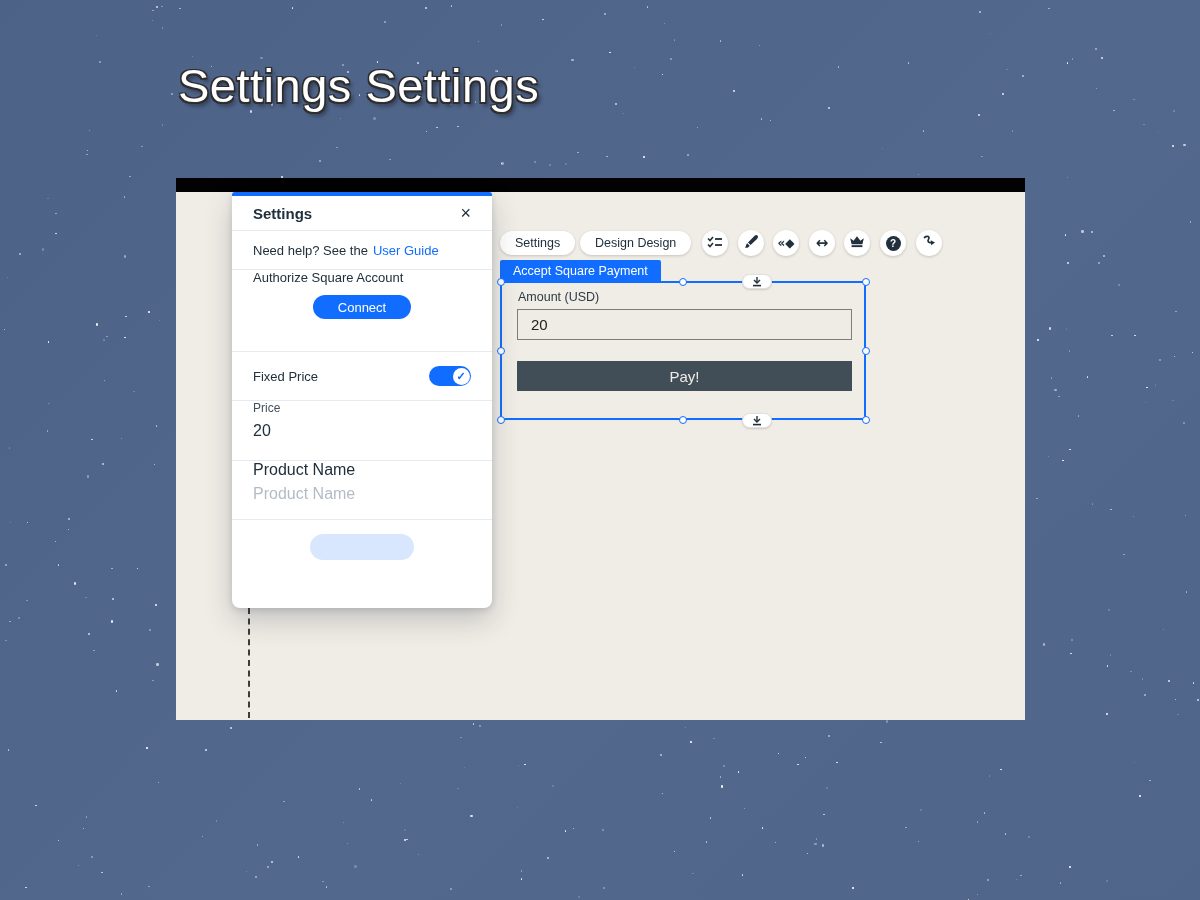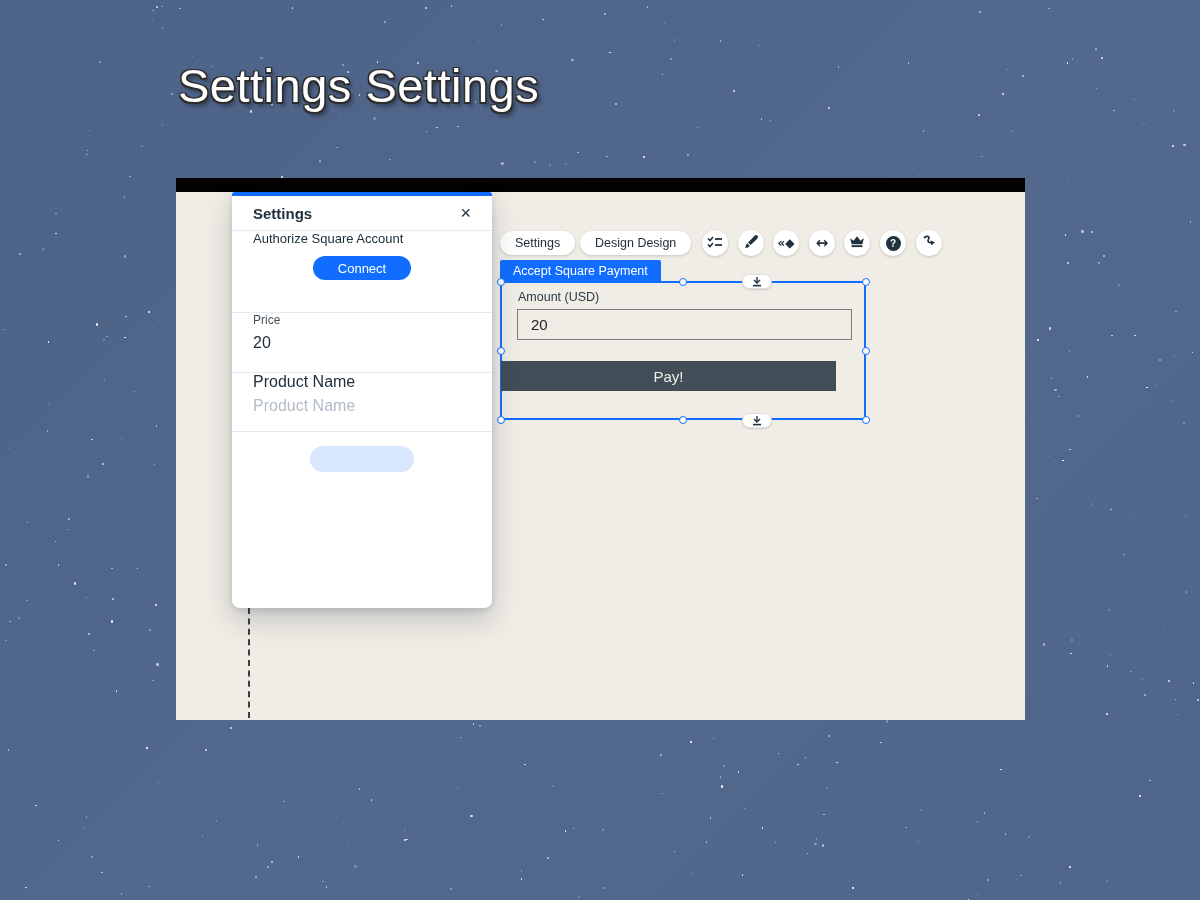--- a/index.html
+++ b/index.html
@@ -87,21 +87,21 @@
               border:2px solid #116dff; }
   .handle { position:absolute; width:8px; height:8px; border-radius:50%; background:#fff;
             border:1.5px solid #116dff; cursor:pointer; }
   .stretch-pill { position:absolute; width:30px; height:15px; border-radius:8px; background:#fff;
                   border:1px solid #e0e0e0; box-shadow:0 1px 2px rgba(0,0,0,.15);
                   display:flex; align-items:center; justify-content:center; cursor:pointer; }
   .amount-label { position:absolute; left:342px; top:112px; font-size:12.5px; color:#2b3a45; }
   .amount-box { position:absolute; left:341px; top:131px; width:335px; height:31px;
                 background:#efece5; border:1px solid #7d7d7d; font-size:15px; color:#222;
                 display:flex; align-items:center; padding-left:13px; }
-  .pay-btn { position:absolute; left:325px; top:183px; width:335px; height:30px;
+  .pay-btn { position:absolute; left:341px; top:183px; width:335px; height:30px;
              background:#424e57; color:#efede8; border:none; font-size:15px;
              font-family:"Liberation Sans", sans-serif; cursor:pointer; }
 </style>
 </head>
 <body>
 
 <div id="starfield">
     <i style="left:88.0px;top:633.1px;width:2.4px;height:2.4px;opacity:0.96;background:#cfe0ff"></i>
     <i style="left:141.3px;top:145.6px;width:1.5px;height:1.5px;opacity:0.50;background:#cfe0ff"></i>
     <i style="left:653.2px;top:287.0px;width:2.4px;height:2.4px;opacity:0.61;background:#cfe0ff"></i>
@@ -710,23 +710,33 @@
           <rect x="2" y="7.8" width="8" height="1.6" fill="#20303c"></rect>
         </svg>
     </span>
   </div>
 
   <div class="panel">
     <div class="row panel-header">
       <span class="ttl">Settings</span>
       <button class="close-btn">×</button>
     </div>
+    <div class="row row-help">
+      <span>Need help? See the</span>
+      <a href="#">User Guide</a>
+    </div>
     <div class="row row-auth">
       <div class="lbl">Authorize Square Account</div>
       <button class="connect-btn">Connect</button>
+    </div>
+    <div class="row row-toggle">
+      <span>Fixed Price</span>
+      <div class="toggle">
+        <span class="knob">✓</span>
+      </div>
     </div>
     <div class="row row-field">
       <div class="small-lbl">Price</div>
       <div class="value">20</div>
     </div>
     <div class="row row-product">
       <div class="small-lbl">Product Name</div>
       <input class="product-input" type="text" placeholder="Product Name" style="">
     </div>
     <div class="panel-footer">

